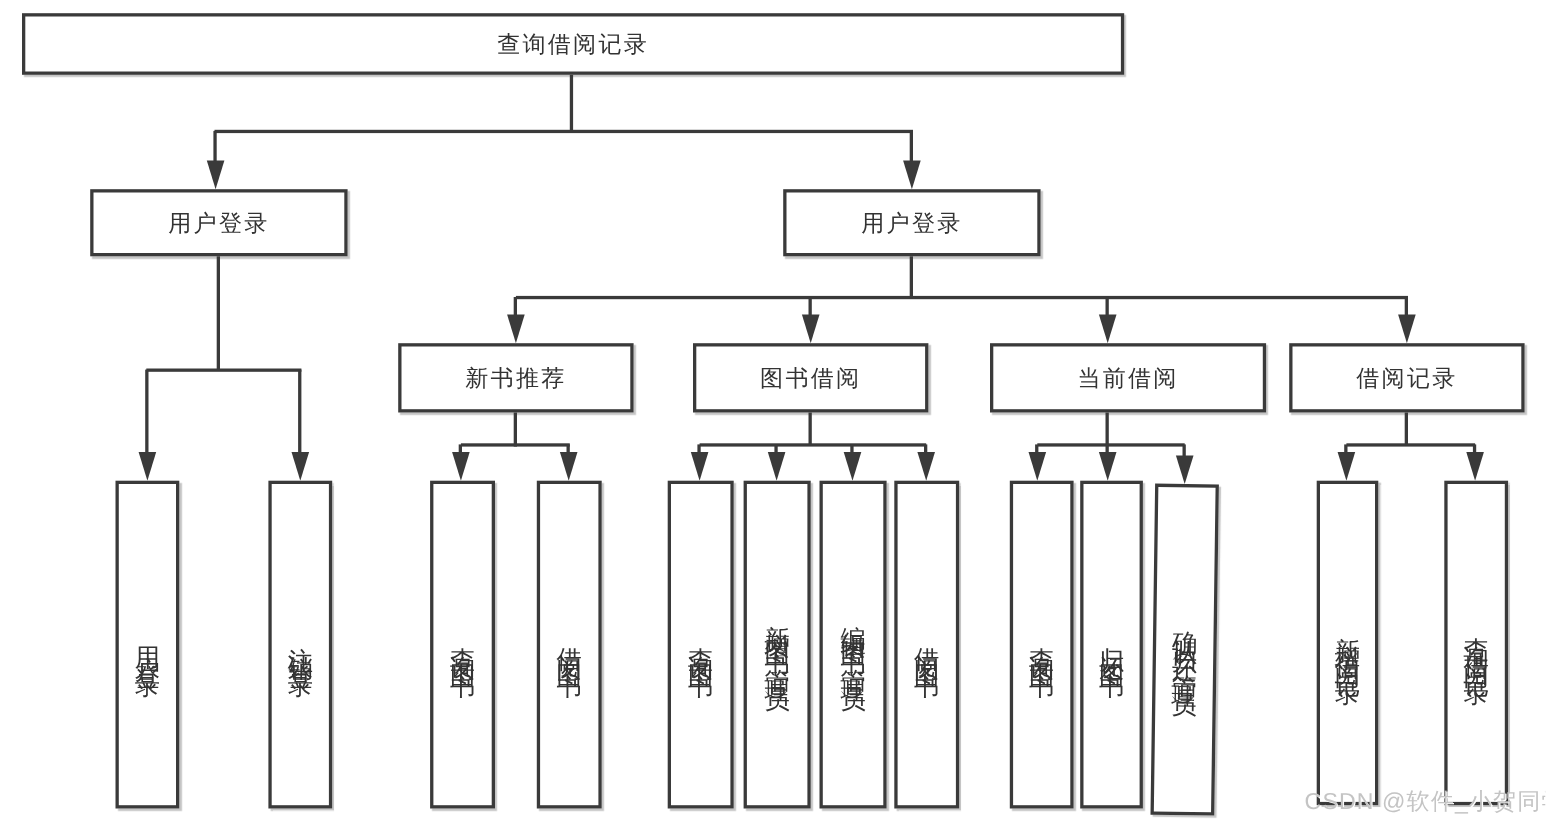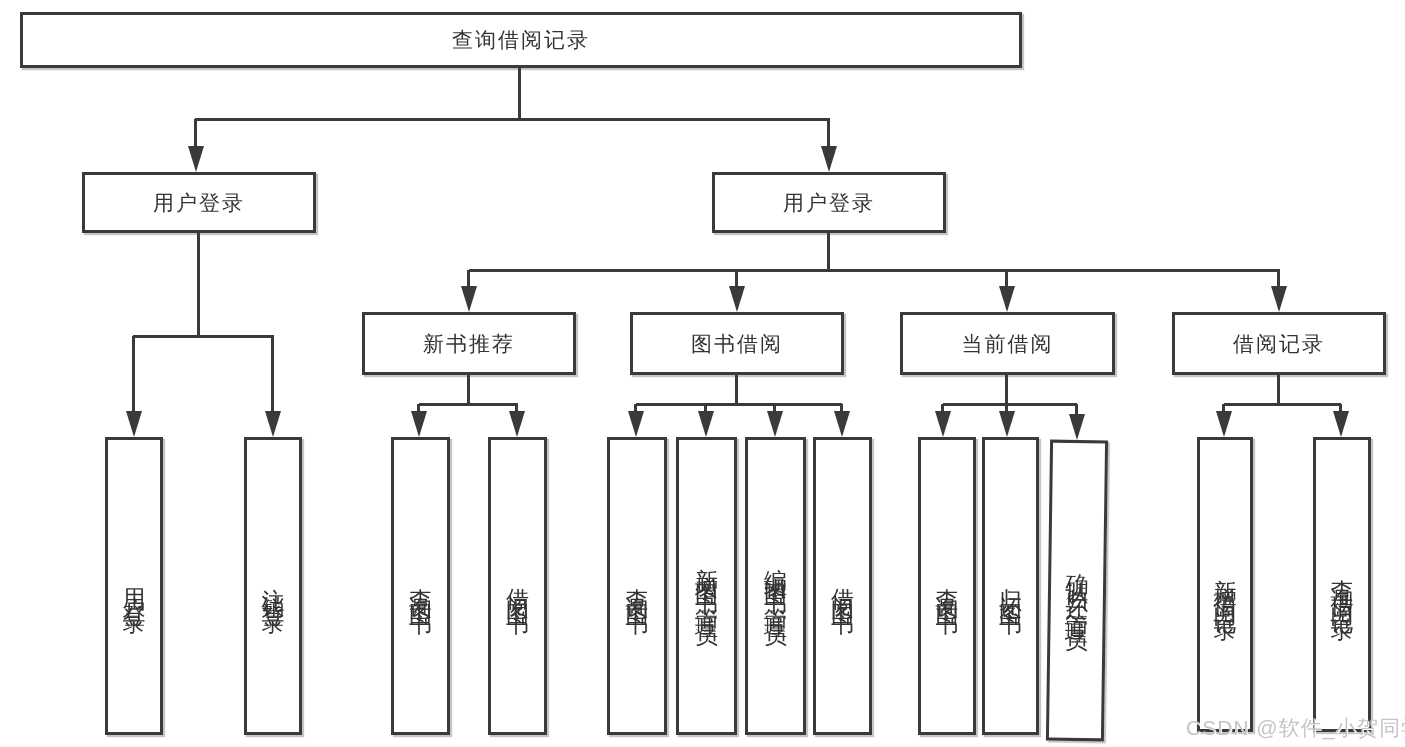--- a/index.html
+++ b/index.html
@@ -71,21 +71,21 @@
   <div class="arrow" style="left:729px;top:286px"></div>
   <div class="arrow" style="left:999px;top:286px"></div>
   <div class="arrow" style="left:1271px;top:286px"></div>
 
   <div class="box hbox" style="left:630px;top:312px;width:214px;height:63px">
     <span>图书借阅</span>
   </div>
   <div class="box hbox" style="left:362px;top:312px;width:214px;height:63px">
     <span>新书推荐</span>
   </div>
-  <div class="box hbox" style="left:900px;top:312px;width:215px;height:63px">
+  <div class="box hbox" style="left:900px;top:312px;width:251px;height:63px">
     <span>当前借阅</span>
   </div>
   <div class="box hbox" style="left:1172px;top:312px;width:214px;height:63px">
     <span>借阅记录</span>
   </div>
 
   <div class="vline" style="left:467px;top:375px;height:31px"></div>
   <div class="hline" style="left:419px;top:403px;width:99px"></div>
   <div class="vline" style="left:417px;top:404px;height:12px"></div>
   <div class="vline" style="left:515px;top:404px;height:12px"></div>

